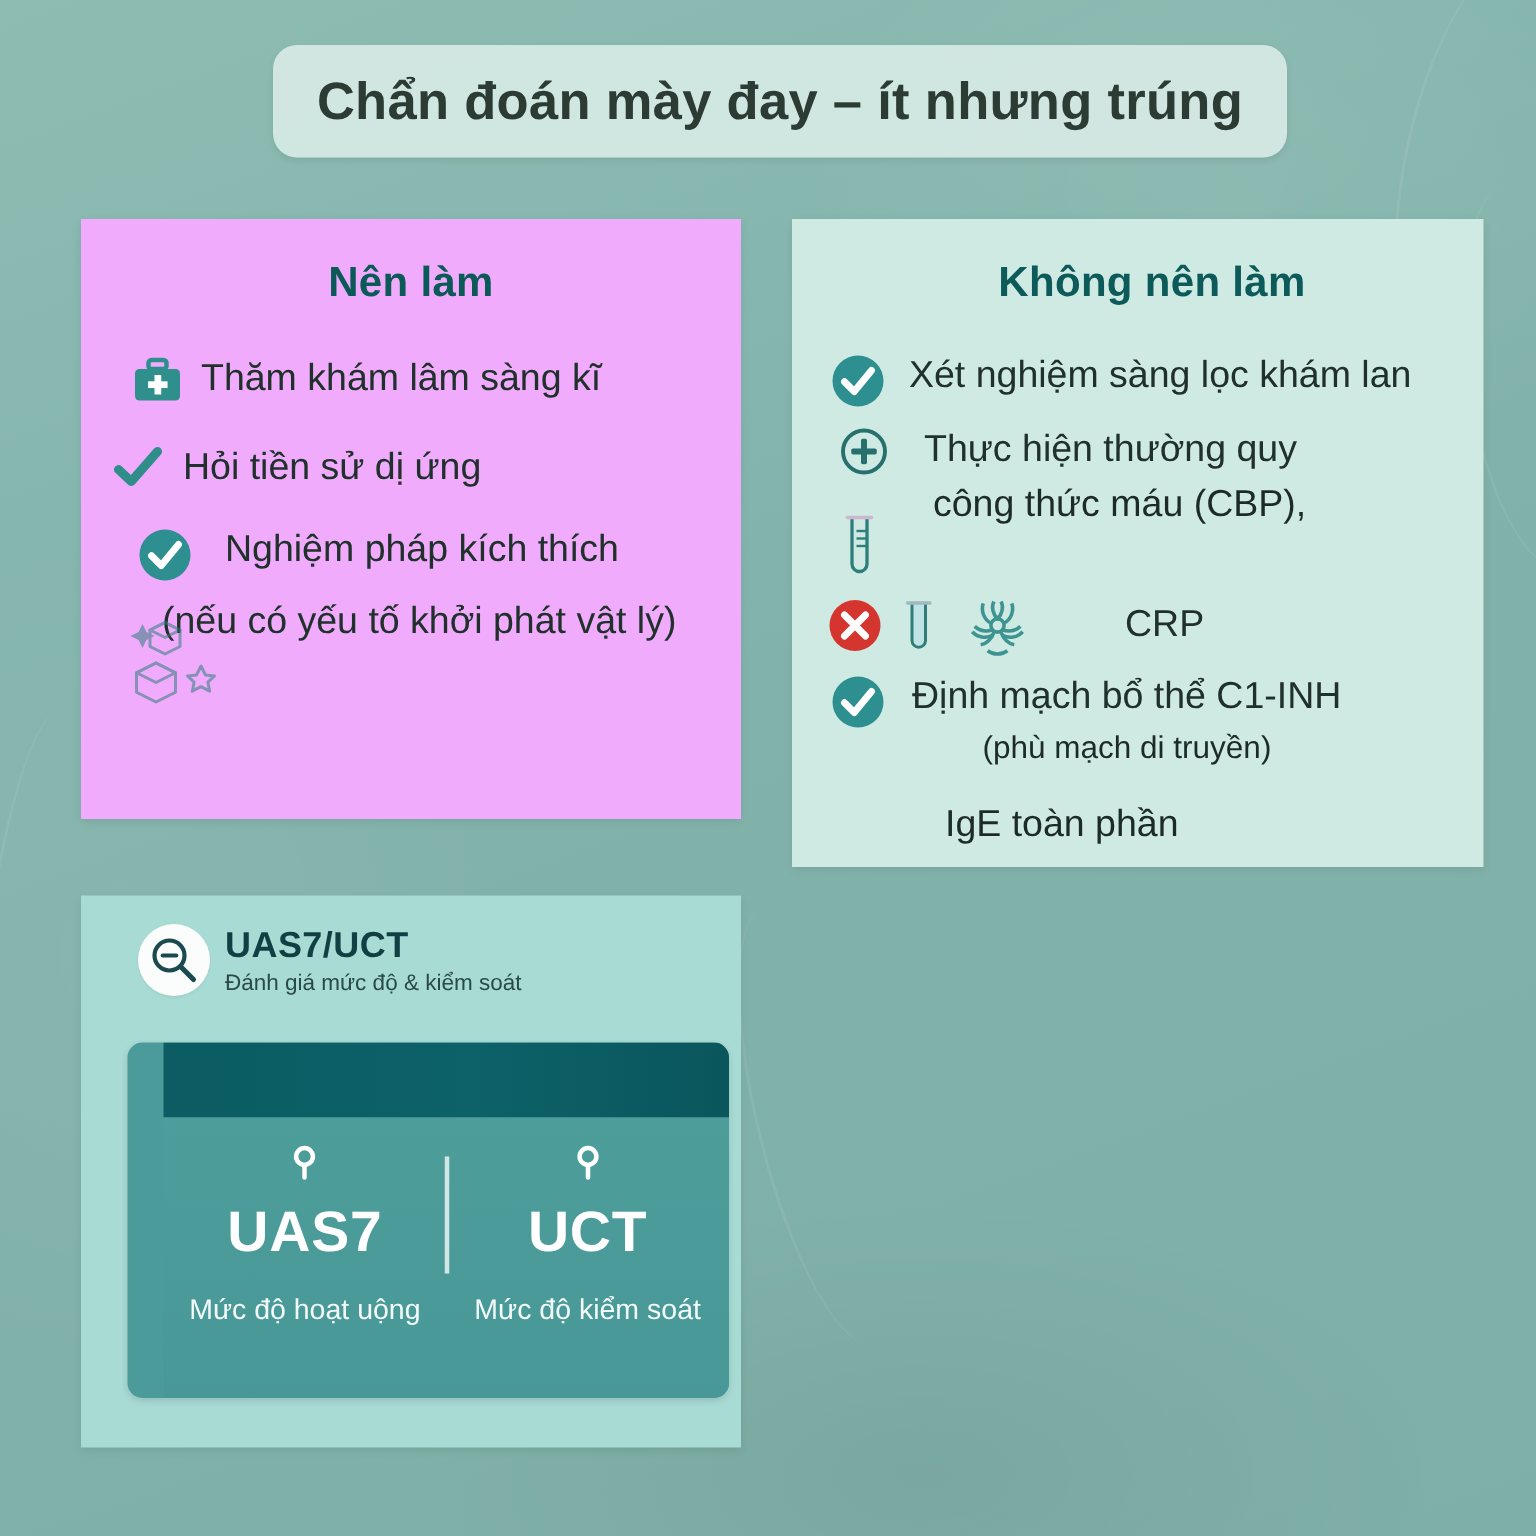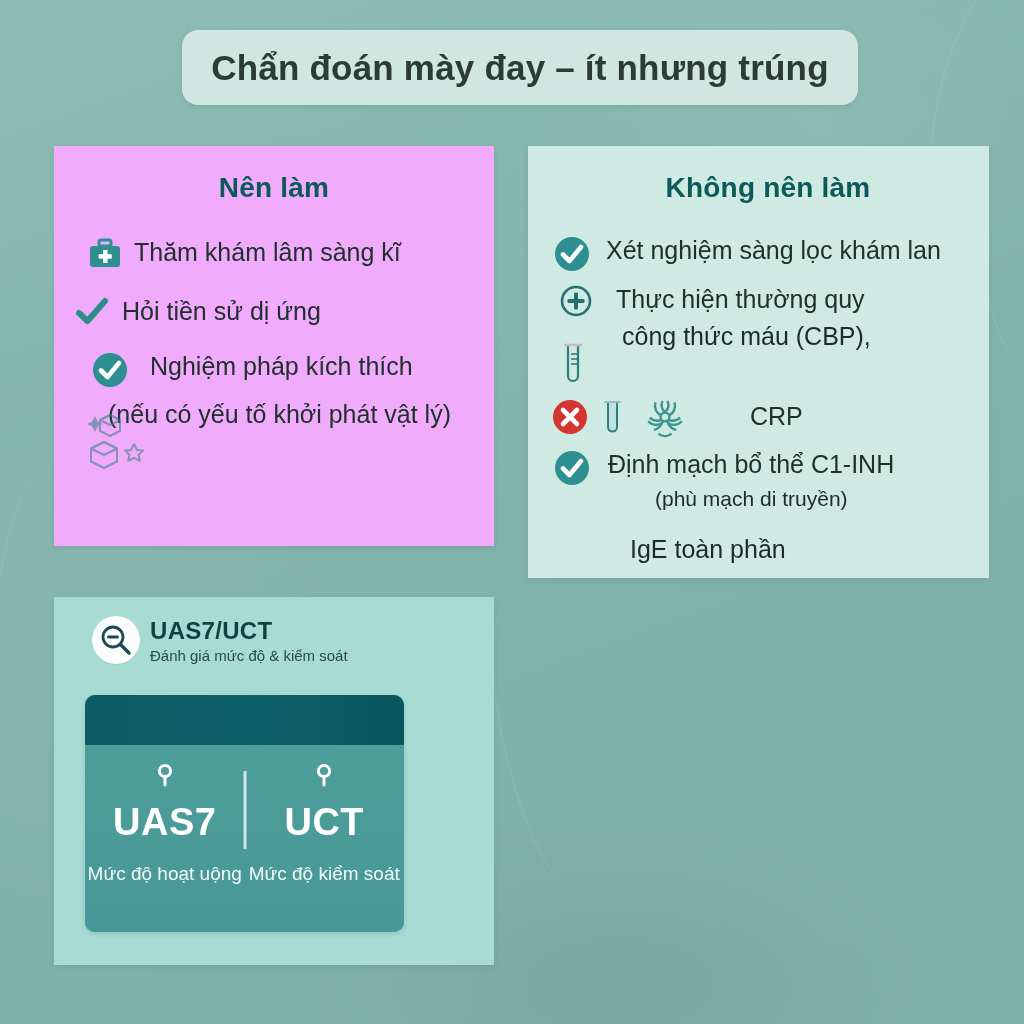--- a/index.html
+++ b/index.html
@@ -204,26 +204,27 @@
   .score-sub {
     font-size: 15px;
     color: #2a4a48;
     margin-top: 2px;
   }
 
   .panel {
     position: absolute;
     left: 85px;
     top: 695px;
-    width: 319px;
+    width: 377px;
     height: 237px;
     border-radius: 10px;
     overflow: hidden;
     box-shadow: 0 2px 5px rgba(0,0,0,0.12);
     background: #4a9b9a;
+    padding-left: 24px;
   }
   .panel-bar {
     height: 50px;
     background: linear-gradient(90deg, #0b5c63 0%, #0d6168 55%, #0a565d 100%);
   }
   .panel-body {
     height: 187px;
     background: linear-gradient(180deg, #4d9d9b 0%, #489897 100%);
     display: flex;
     position: relative;

